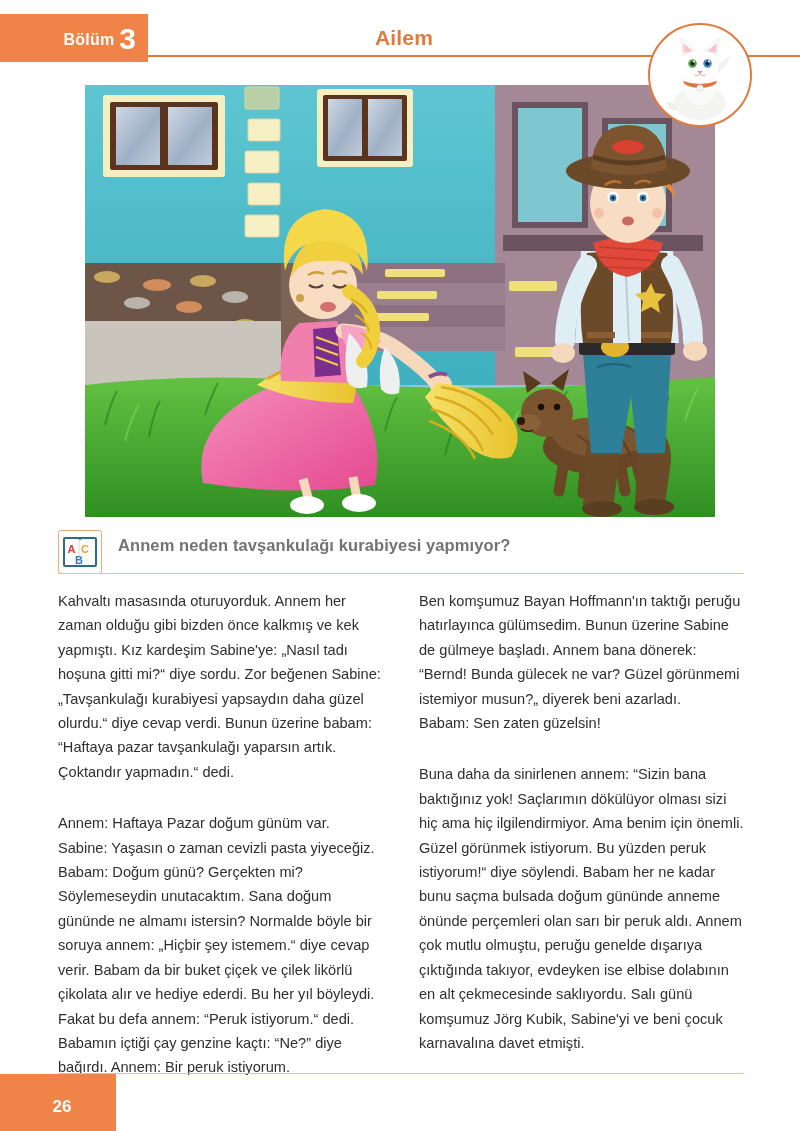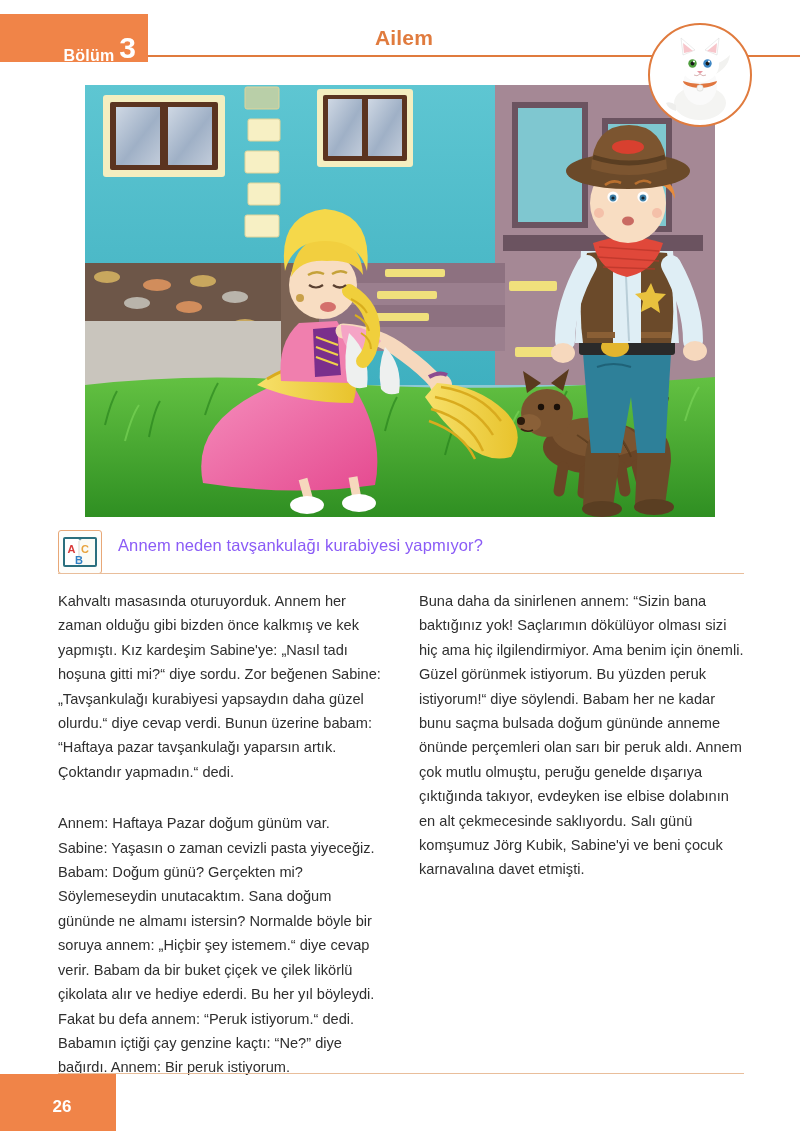--- a/index.html
+++ b/index.html
@@ -28,21 +28,21 @@
     height: 48px;
   }
   .chapter-tab {
     position: absolute;
     left: 0;
     top: 0;
     width: 148px;
     height: 48px;
     background: #F08448;
     display: flex;
-    align-items: flex-end;
+    align-items: center;
     justify-content: flex-end;
     padding-right: 12px;
     gap: 5px;
   }
   .chapter-word {
     color: #ffffff;
     font-size: 16px;
     font-weight: bold;
     letter-spacing: .2px;
     line-height: 1;
@@ -125,23 +125,23 @@
     border: 1px solid #E8A878;
     border-radius: 3px;
     background: #fdfdfb;
     padding: 3px;
   }
   .abc-icon svg { display: block; }
   .qtext {
     position: absolute;
     left: 60px;
     top: 6px;
-    color: #8b5cf6;
+    color: #737373;
     font-size: 16.5px;
-    font-weight: normal;
+    font-weight: bold;
     letter-spacing: .1px;
   }
   .qrule {
     position: absolute;
     left: 58px;
     top: 573px;
     width: 686px;
     height: 1px;
     background: #E9BE9B;
   }
@@ -483,20 +483,22 @@
     <div class="qtext">Annem neden tavşankulağı kurabiyesi yapmıyor?</div>
   </div>
   <div class="qrule"></div>
 
   <div class="columns">
     <div class="col">
       <p>Kahvaltı masasında oturuyorduk. Annem her zaman olduğu gibi bizden önce kalkmış ve kek yapmıştı. Kız kardeşim Sabine'ye: „Nasıl tadı hoşuna gitti mi?“ diye sordu. Zor beğenen Sabine: „Tavşankulağı kurabiyesi yapsaydın daha güzel olurdu.“ diye cevap verdi. Bunun üzerine babam: “Haftaya pazar tavşankulağı yaparsın artık. Çoktandır yapmadın.“ dedi.</p>
       <p>Annem: Haftaya Pazar doğum günüm var. Sabine: Yaşasın o zaman cevizli pasta yiyeceğiz. Babam: Doğum günü? Gerçekten mi? Söylemeseydin unutacaktım. Sana doğum gününde ne almamı istersin? Normalde böyle bir soruya annem: „Hiçbir şey istemem.“ diye cevap verir. Babam da bir buket çiçek ve çilek likörlü çikolata alır ve hediye ederdi. Bu her yıl böyleydi. Fakat bu defa annem: “Peruk istiyorum.“ dedi. Babamın içtiği çay genzine kaçtı: “Ne?” diye bağırdı. Annem: Bir peruk istiyorum.</p>
     </div>
     <div class="col">
+      <p style="white-space:pre-line">Ben komşumuz Bayan Hoffmann'ın taktığı peruğu hatırlayınca gülümsedim. Bunun üzerine Sabine de gülmeye başladı. Annem bana dönerek: “Bernd! Bunda gülecek ne var? Güzel görünmemi istemiyor musun?„ diyerek beni azarladı.
+Babam: Sen zaten güzelsin!</p>
       <p>Buna daha da sinirlenen annem: “Sizin bana baktığınız yok! Saçlarımın dökülüyor olması sizi hiç ama hiç ilgilendirmiyor. Ama benim için önemli. Güzel görünmek istiyorum. Bu yüzden peruk istiyorum!“ diye söylendi. Babam her ne kadar bunu saçma bulsada doğum gününde anneme önünde perçemleri olan sarı bir peruk aldı. Annem çok mutlu olmuştu, peruğu genelde dışarıya çıktığında takıyor, evdeyken ise elbise dolabının en alt çekmecesinde saklıyordu. Salı günü komşumuz Jörg Kubik, Sabine'yi ve beni çocuk karnavalına davet etmişti.</p>
     </div>
   </div>
 
   <div class="footer-rule"></div>
   <div class="page-number-block">
     <span>26</span>
   </div>
 
 </div>

